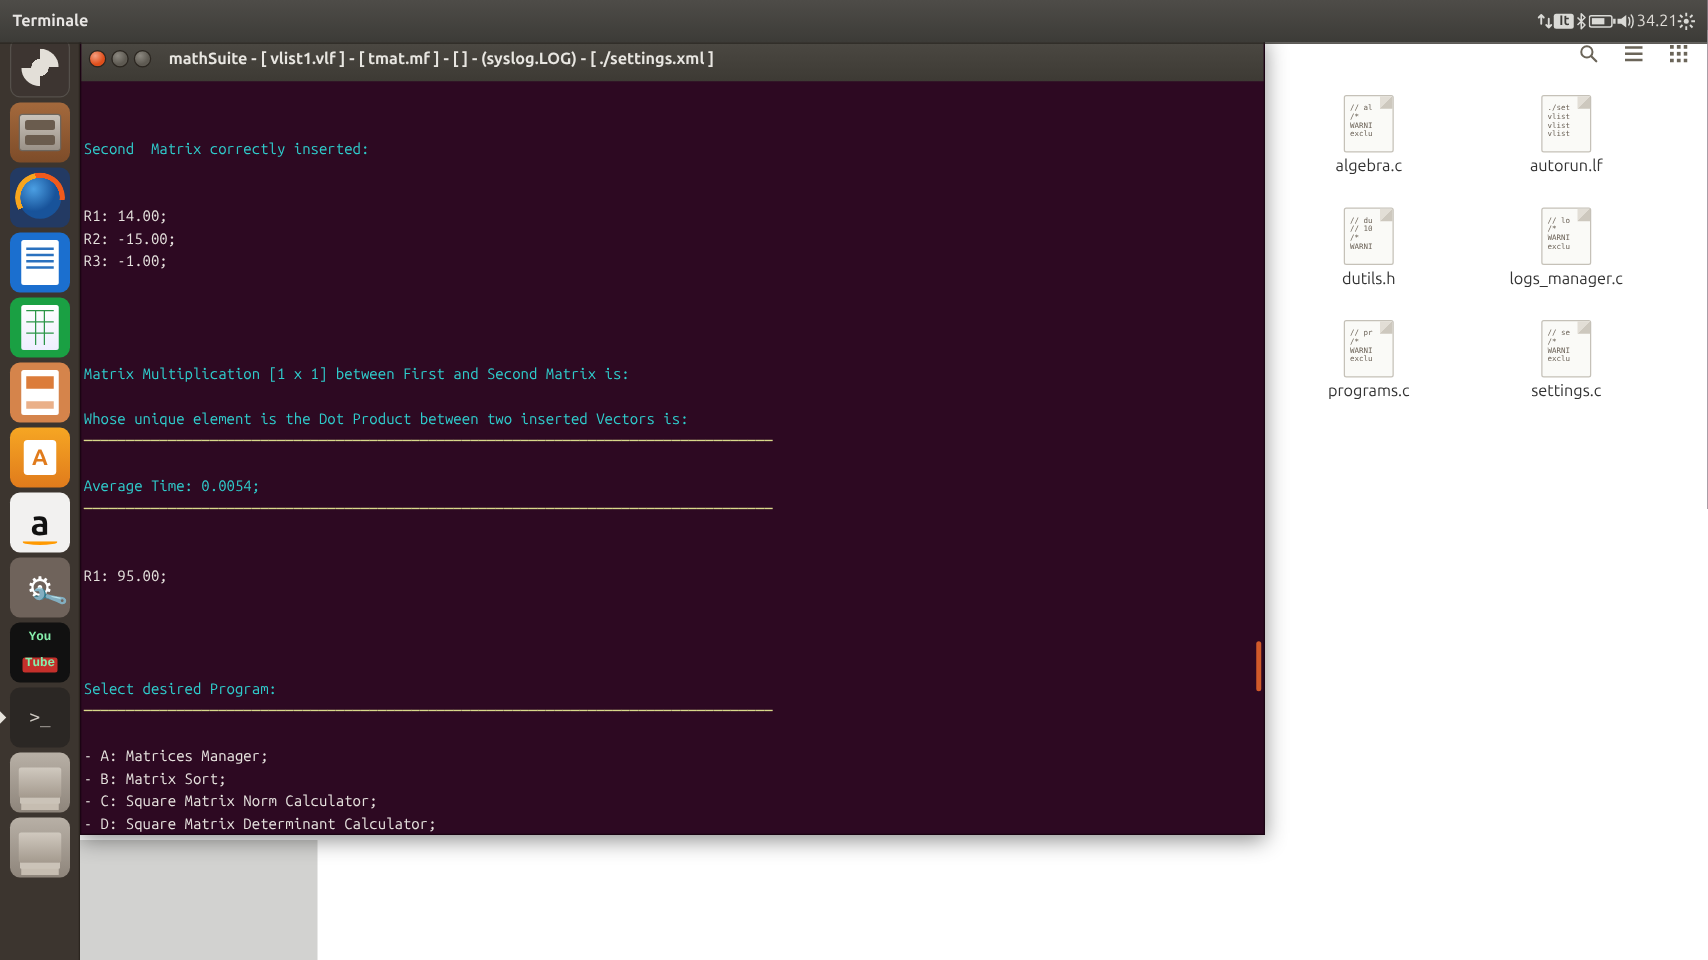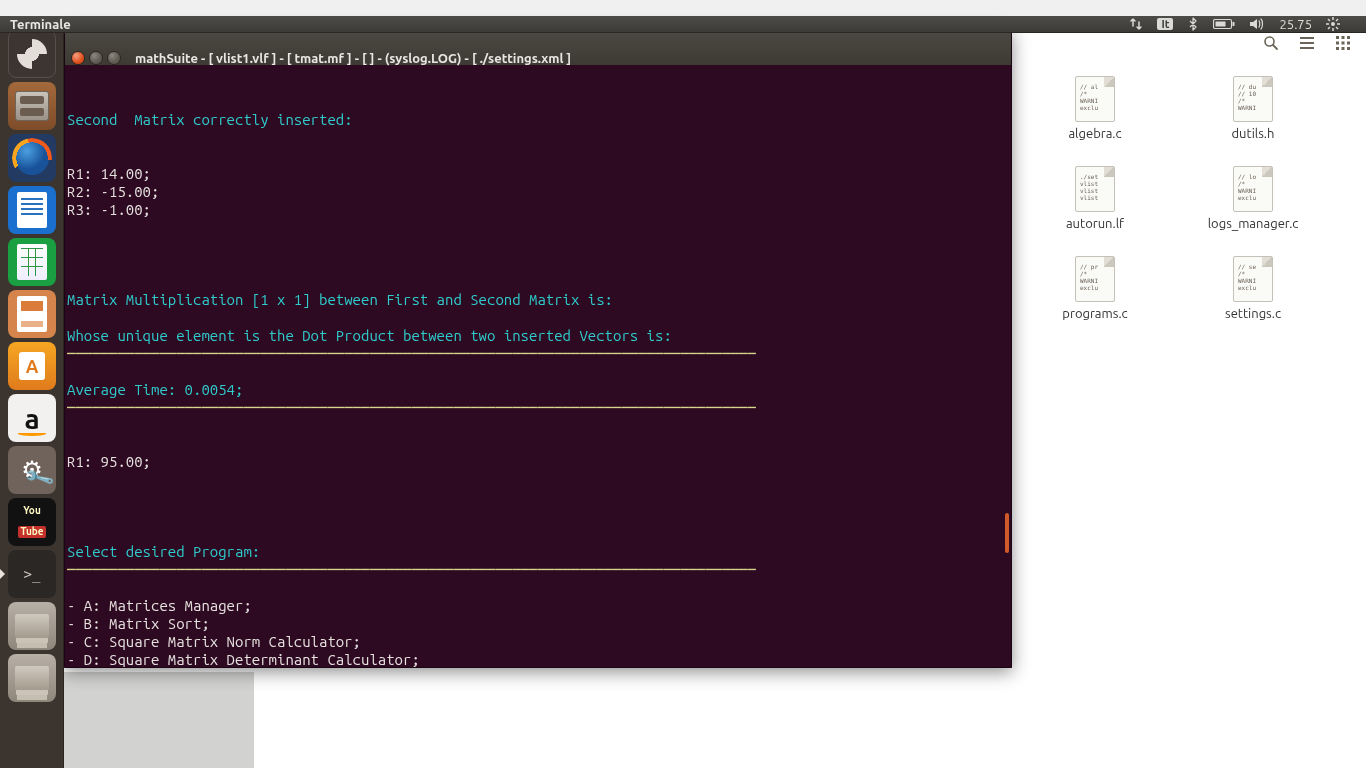--- a/index.html
+++ b/index.html
@@ -8,42 +8,42 @@
     width: 1366px;
     height: 768px;
     overflow: hidden;
     background: #f0f0f0;
     position: relative;
   }
 
   
   .top-panel {
     position: absolute;
-    top: 16px; left: 0;
+    top: 0; left: 0;
     width: 100%;
-    height: 17px;
+    height: 35px;
     background: linear-gradient(#4e4c48, #3c3b37);
     color: #ddd;
     font-size: 13px;
     display: flex;
     align-items: center;
     z-index: 100;
     border-bottom: 1px solid #2a2722;
   }
   .top-panel .menu-label {
     font-weight: bold;
     padding: 0 10px;
     color: #e8e6e4;
   }
   .top-panel .tray {
     margin-left: auto;
     display: flex;
     align-items: center;
-    gap: 14px;
-    padding-right: 26px;
+    gap: 0;
+    padding-right: 10px;
   }
   .tray .tray-icon { color: #dadad6; font-size: 14px; display:flex; align-items:center; }
   .tray .lang-badge {
     background: #dadad6;
     color: #3c3b37;
     padding: 0 4px;
     border-radius: 2px;
     font-size: 11px;
     font-weight: bold;
   }
@@ -73,21 +73,21 @@
   }
   .tile.dash   { background: #3d3531; border:1px solid #55504b; }
   .tile.files  { background: linear-gradient(#a4693c, #7d4c29); }
   .tile.firefox{ background: #233a63; }
   .tile.writer { background: #1b6fcf; }
   .tile.calc   { background: #1aa043; }
   .tile.impress{ background: #d5844b; }
   .tile.software{background: linear-gradient(#f6a623, #e07b1c);}
   .tile.amazon { background: #f2f1f0; color:#111; }
   .tile.settings{background: #6f635b;}
-  .tile.youtube{ background: #111; color:#fef9c3; padding:3px;}
+  .tile.youtube{ background: #111; color:#86efac; padding:3px;font-family:Liberation Mono, monospace;}
   .tile.terminal{background: #2b2724; color:#cfcac3;}
   .tile.generic{ background: linear-gradient(#b8b0a6, #8e857b); }
   .tile .ff-circle { width:34px;height:34px;border-radius:50%;background:radial-gradient(circle at 35% 30%, #4b9fe3, #18539a 55%); position:relative; }
   .tile .ff-circle::after{
     content:""; position:absolute; inset:-3px; border-radius:50%;
     background: conic-gradient(from 150deg, transparent 0 25%, #f7a51e 25% 55%, #f05a1c 55% 85%, transparent 85% 100%);
     mask: radial-gradient(circle at center, transparent 55%, #000 56%);
     -webkit-mask: radial-gradient(circle at center, transparent 55%, #000 56%);
   }
   .tile .yt { font-size:10px; font-weight:bold; text-align:center; line-height:1.0; }
@@ -206,41 +206,41 @@
     background: #2d0922;
     border-radius: 6px 6px 0 0;
     box-shadow: 0 4px 18px rgba(0,0,0,.45);
     z-index: 50;
     overflow: hidden;
     border: 1px solid #1b0413;
   }
   .term-titlebar {
     height: 36px;
     background: linear-gradient(#4d4a44, #3d3a34);
-    display: flex; align-items: flex-end;
+    display: flex; align-items: center;
     padding-left: 6px;
     gap: 4px;
     font-size: 13px;
     color: #e8e6e1;
     font-weight: bold;
   }
   .term-titlebar .wbtn {
     width: 14px; height: 14px; border-radius: 50%;
     border:1px solid #2b2620;
     display:inline-block;
   }
   .wbtn.close{ background: radial-gradient(circle at 35% 30%, #f59f81, #df4f1c 60%); }
   .wbtn.min  { background: radial-gradient(circle at 35% 30%, #8c8880, #5e5a52 60%); }
   .wbtn.max  { background: radial-gradient(circle at 35% 30%, #8c8880, #5e5a52 60%); }
   .term-titlebar .title { margin-left: 10px; font-weight: bold; }
   .term-content {
     position: absolute; top:24px; left:0; right:0; bottom:0;
     padding: 4px 2px;
     font-family: "Ubuntu Mono","DejaVu Sans Mono", monospace;
-    font-size: 15px;
+    font-size: 12px;
     line-height: 18px;
     color: #d7d3cf;
     white-space: pre;
   }
   .term-content .cy { color: #2fcccc; } 
   .term-content .ye { color: #d8d88a; } 
   .term-content .wh { color: #e6e2de; } 
   .term-content .scroll-indicator{
     position:absolute; right:2px; top:460px; width:4px; height:40px;
     background:#d05a2a; border-radius:2px;
@@ -278,21 +278,21 @@
           <rect x="19.5" y="4" width="2" height="4" fill="#dadad6"></rect>
           <rect x="2.5" y="3.5" width="10" height="5" fill="#dadad6"></rect>
         </svg>
     </span>
     <span class="tray-icon">
       <svg width="16" height="14" viewBox="0 0 16 14">
           <path d="M1 5h3l4-3v10l-4-3H1z" fill="#dadad6"></path>
           <path d="M10 4c1 1 1 5 0 6M12 2c2 2 2 8 0 10" stroke="#dadad6" stroke-width="1.2" fill="none" stroke-linecap="round"></path>
         </svg>
     </span>
-    <span class="tray-icon time">25.75</span>
+    <span class="tray-icon time">34.21</span>
     <span class="tray-icon">
       <svg width="14" height="14" viewBox="0 0 14 14">
           <circle cx="7" cy="7" r="2" fill="#dadad6"></circle>
           <g stroke="#dadad6" stroke-width="1.5">
             <line x1="7" y1="0" x2="7" y2="3"></line>
             <line x1="7" y1="11" x2="7" y2="14"></line>
             <line x1="0" y1="7" x2="3" y2="7"></line>
             <line x1="11" y1="7" x2="14" y2="7"></line>
             <line x1="2" y1="2" x2="4" y2="4"></line>
             <line x1="10" y1="10" x2="12" y2="12"></line>
@@ -386,36 +386,36 @@
           <div class="txt">// al
 /*
 WARNI
 exclu</div>
         </div>
         <div class="label">algebra.c</div>
       </div>
       <div class="file-item">
         <div class="icon">
           <div class="foldcorner"></div>
+          <div class="txt">./set
+vlist
+vlist
+vlist</div>
+        </div>
+        <div class="label">autorun.lf</div>
+      </div>
+      <div class="file-item">
+        <div class="icon">
+          <div class="foldcorner"></div>
           <div class="txt">// du
 // 10
 /*
 WARNI</div>
         </div>
         <div class="label">dutils.h</div>
-      </div>
-      <div class="file-item">
-        <div class="icon">
-          <div class="foldcorner"></div>
-          <div class="txt">./set
-vlist
-vlist
-vlist</div>
-        </div>
-        <div class="label">autorun.lf</div>
       </div>
       <div class="file-item">
         <div class="icon">
           <div class="foldcorner"></div>
           <div class="txt">// lo
 /*
 WARNI
 exclu</div>
         </div>
         <div class="label">logs_manager.c</div>

